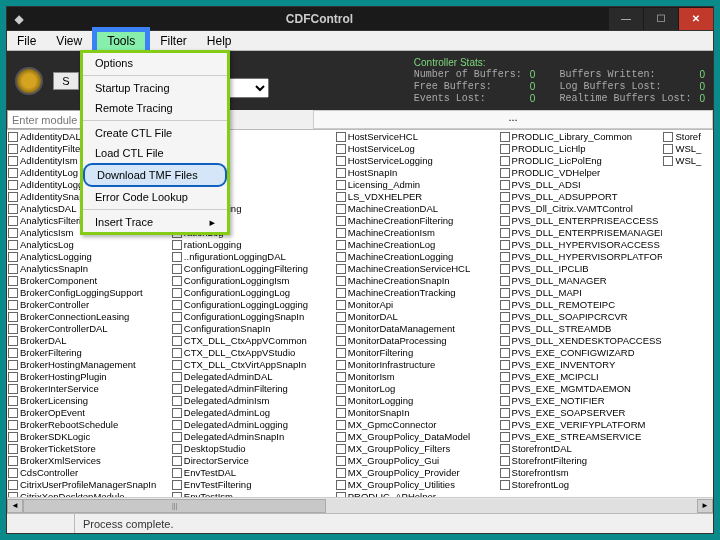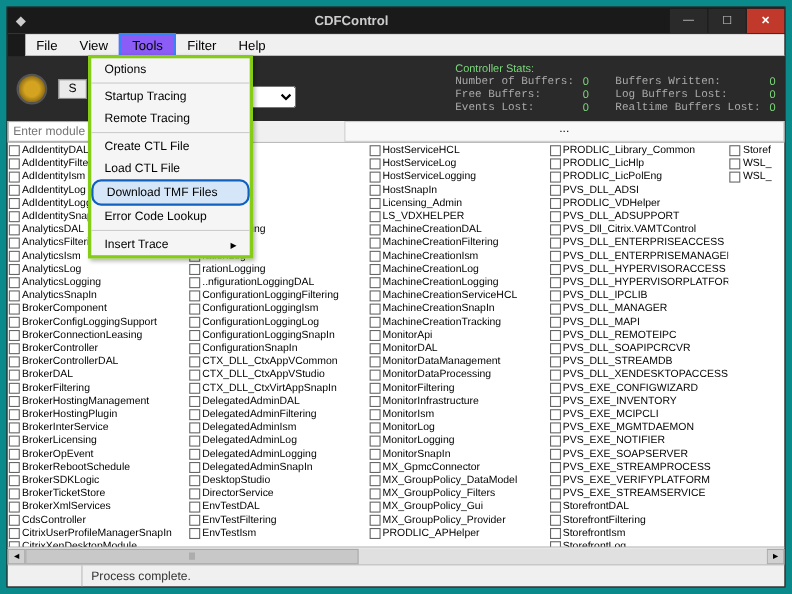--- a/index.html
+++ b/index.html
@@ -56,30 +56,29 @@
     background: #c0392b;
     color: #fff;
     font-weight: bold;
   }
   .menubar {
     background: #f0f0f0;
     display: flex;
     height: 20px;
     align-items: center;
     border-bottom: 1px solid #bbb;
-    margin-left: 16px;
   }
   .menubar .menu-item {
     padding: 2px 10px;
     font-size: 12px;
     color: #000;
   }
   .menubar .menu-item.active {
-    background: #8b5cf6;
-    border: 2px solid #3b82f6;
+    background: #86efac;
+    border: 5px solid #3b82f6;
   }
   .dropdown {
     position: absolute;
     top: 50px;
     left: 80px;
     background: #f5f5f5;
     border: 3px solid #84cc16;
     box-shadow: 2px 2px 4px rgba(0,0,0,0.3);
     width: 150px;
     z-index: 100;
@@ -380,25 +379,25 @@
         <div class="mod-item">
           <span class="cb"></span>
           <span>BrokerComponent</span>
         </div>
         <div class="mod-item">
           <span class="cb"></span>
           <span>BrokerConfigLoggingSupport</span>
         </div>
         <div class="mod-item">
           <span class="cb"></span>
+          <span>BrokerController</span>
+        </div>
+        <div class="mod-item">
+          <span class="cb"></span>
           <span>BrokerConnectionLeasing</span>
-        </div>
-        <div class="mod-item">
-          <span class="cb"></span>
-          <span>BrokerController</span>
         </div>
         <div class="mod-item">
           <span class="cb"></span>
           <span>BrokerControllerDAL</span>
         </div>
         <div class="mod-item">
           <span class="cb"></span>
           <span>BrokerDAL</span>
         </div>
         <div class="mod-item">
@@ -506,20 +505,24 @@
         <div class="mod-item">
           <span class="cb"></span>
           <span>ConfigurationLoggingIsm</span>
         </div>
         <div class="mod-item">
           <span class="cb"></span>
           <span>ConfigurationLoggingLog</span>
         </div>
         <div class="mod-item">
           <span class="cb"></span>
+          <span>ConfigurationLoggingLogging</span>
+        </div>
+        <div class="mod-item">
+          <span class="cb"></span>
           <span>ConfigurationLoggingSnapIn</span>
         </div>
         <div class="mod-item">
           <span class="cb"></span>
           <span>ConfigurationSnapIn</span>
         </div>
         <div class="mod-item">
           <span class="cb"></span>
           <span>CTX_DLL_CtxAppVCommon</span>
         </div>
@@ -688,46 +691,50 @@
         <div class="mod-item">
           <span class="cb"></span>
           <span>MX_GroupPolicy_Gui</span>
         </div>
         <div class="mod-item">
           <span class="cb"></span>
           <span>MX_GroupPolicy_Provider</span>
         </div>
         <div class="mod-item">
           <span class="cb"></span>
+          <span>MX_GroupPolicy_Utilities</span>
+        </div>
+        <div class="mod-item">
+          <span class="cb"></span>
           <span>PRODLIC_APHelper</span>
         </div>
       </div>
     <div class="mod-col" id="col3">
         <div class="mod-item">
           <span class="cb"></span>
           <span>PRODLIC_Library_Common</span>
         </div>
         <div class="mod-item">
           <span class="cb"></span>
           <span>PRODLIC_LicHlp</span>
         </div>
         <div class="mod-item">
           <span class="cb"></span>
           <span>PRODLIC_LicPolEng</span>
         </div>
         <div class="mod-item">
           <span class="cb"></span>
+          <span>PRODLIC_VDHelper</span>
+        </div>
+        <div class="mod-item">
+          <span class="cb"></span>
           <span>PVS_DLL_ADSI</span>
         </div>
         <div class="mod-item">
           <span class="cb"></span>
-          <span>PRODLIC_VDHelper</span>
-        </div>
-        <div class="mod-item">
-          <span class="cb"></span>
           <span>PVS_DLL_ADSUPPORT</span>
         </div>
         <div class="mod-item">
           <span class="cb"></span>
           <span>PVS_Dll_Citrix.VAMTControl</span>
         </div>
         <div class="mod-item">
           <span class="cb"></span>
           <span>PVS_DLL_ENTERPRISEACCESS</span>
         </div>
@@ -787,24 +794,20 @@
           <span class="cb"></span>
           <span>PVS_EXE_MGMTDAEMON</span>
         </div>
         <div class="mod-item">
           <span class="cb"></span>
           <span>PVS_EXE_NOTIFIER</span>
         </div>
         <div class="mod-item">
           <span class="cb"></span>
           <span>PVS_EXE_SOAPSERVER</span>
-        </div>
-        <div class="mod-item">
-          <span class="cb"></span>
-          <span>PVS_EXE_STREAMPROCESS</span>
         </div>
         <div class="mod-item">
           <span class="cb"></span>
           <span>PVS_EXE_VERIFYPLATFORM</span>
         </div>
         <div class="mod-item">
           <span class="cb"></span>
           <span>PVS_EXE_STREAMSERVICE</span>
         </div>
         <div class="mod-item">

